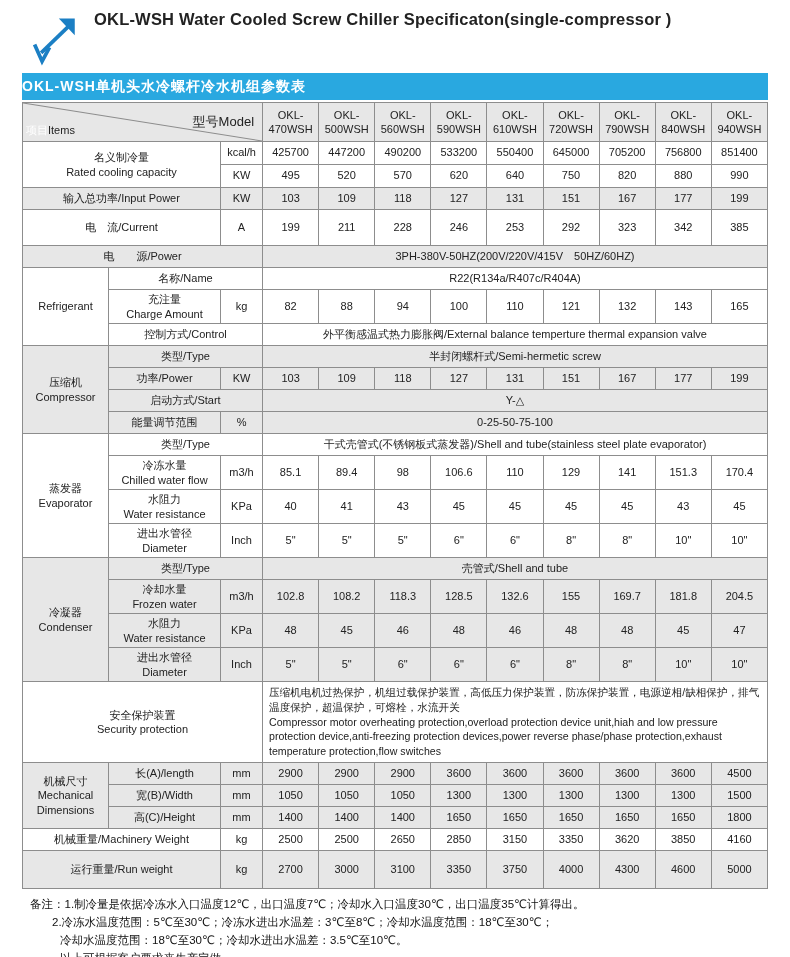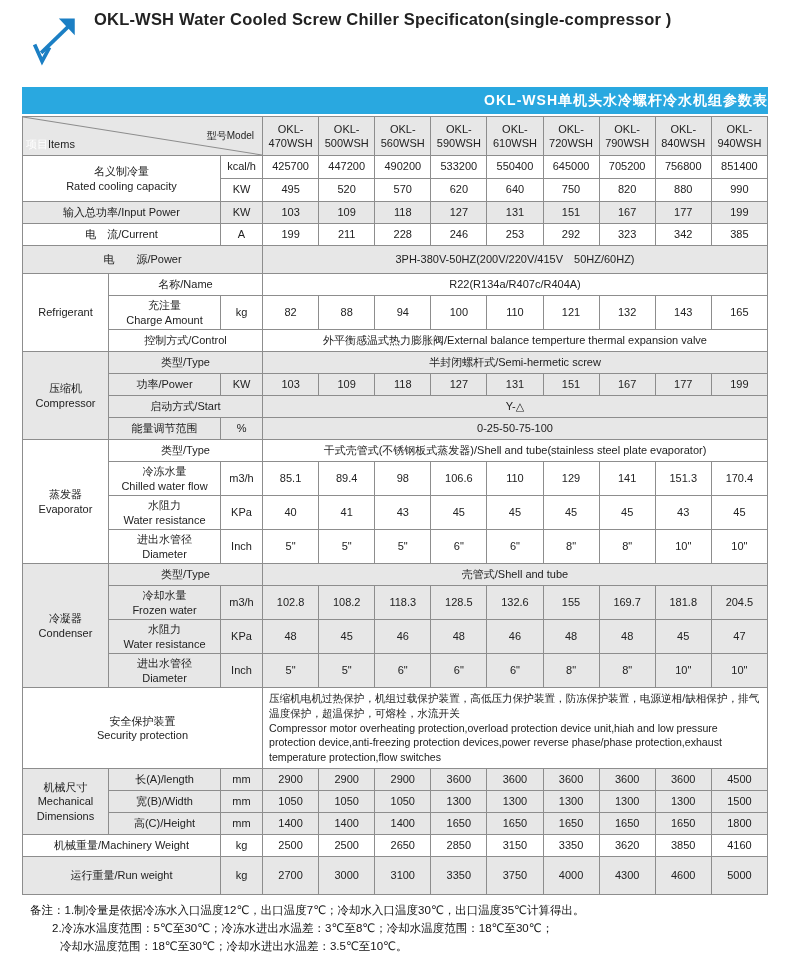--- a/index.html
+++ b/index.html
@@ -9,41 +9,41 @@
     -webkit-font-smoothing:antialiased;
   }
   
   .page-header{display:flex;align-items:flex-start;padding:8px 0 0 28px;}
   .logo{width:58px;height:56px;flex:0 0 auto;margin-top:2px;}
   .titles{margin-left:8px;}
   .title-zh{font-size:23px;font-weight:bold;letter-spacing:1px;margin:0;line-height:1.2;}
   .title-en{font-size:16.5px;font-weight:bold;margin:2px 0 0;line-height:1.2;letter-spacing:.2px;}
   
   .banner{
-    width:746px;margin:21px auto 0;background:var(--accent,#29a8e0);
-    color:#fff;text-align:right;font-size:14px;font-weight:bold;
+    width:746px;margin:7px auto 0;background:var(--accent,#29a8e0);
+    color:#fff;text-align:left;font-size:14px;font-weight:bold;
     height:27px;line-height:27px;letter-spacing:1px;
   }
   
   table.spec{
     width:746px;margin:2px auto 0;border-collapse:collapse;table-layout:fixed;
     font-size:11px;color:#222;
   }
   table.spec td{
     border:1px solid #8d8d8d;text-align:center;vertical-align:middle;
     padding:1px 2px;line-height:1.25;overflow:hidden;
   }
   col.c-section{width:86px;} col.c-label{width:112px;} col.c-unit{width:42px;}
   thead td{background:#e7e7e7;height:36px;}
   tr.shade td{background:#e7e7e7;}
   td.corner{position:relative;padding:0;}
   td.corner svg{position:absolute;inset:0;width:100%;height:100%;}
   .corner-items{position:absolute;left:3px;bottom:3px;font-size:11px;}
   .corner-items .zh{color:#fff;}
-  .corner-model{position:absolute;right:8px;top:50%;transform:translateY(-50%);font-size:10px;}
+  .corner-model{position:absolute;right:8px;top:50%;transform:translateY(-50%);font-size:13px;}
   td.model div{line-height:1.3;}
   td.spanval.left{text-align:left;padding:3px 6px;font-size:10.6px;line-height:1.4;}
   td.label div,td.section div{line-height:1.3;}
   
   .notes{margin:7px 0 0 22px;font-size:11.5px;line-height:1.55;color:#111;}
   .notes div:nth-child(1){padding-left:8px;}
   .notes div:nth-child(2){padding-left:30px;}
   .notes div:nth-child(3),.notes div:nth-child(4),.notes div:nth-child(5){padding-left:38px;}
 </style>
 </head>
@@ -169,38 +169,38 @@
         <td class="val">103</td>
         <td class="val">109</td>
         <td class="val">118</td>
         <td class="val">127</td>
         <td class="val">131</td>
         <td class="val">151</td>
         <td class="val">167</td>
         <td class="val">177</td>
         <td class="val">199</td>
       </tr>
-      <tr style="height: 22px;">
+      <tr style="height: 36px;">
         <td class="label" colspan="2">
           <div>电　流/Current</div>
         </td>
         <td class="unit">
           <div>A</div>
         </td>
         <td class="val">199</td>
         <td class="val">211</td>
         <td class="val">228</td>
         <td class="val">246</td>
         <td class="val">253</td>
         <td class="val">292</td>
         <td class="val">323</td>
         <td class="val">342</td>
         <td class="val">385</td>
       </tr>
-      <tr class="shade" style="height: 28px;">
+      <tr class="shade" style="height: 22px;">
         <td class="label" colspan="3">
           <div>电　　源/Power</div>
         </td>
         <td colspan="9" class="spanval">3PH-380V-50HZ(200V/220V/415V　50HZ/60HZ)</td>
       </tr>
       <tr style="height: 22px;">
         <td class="section" rowspan="3">
           <div>Refrigerant</div>
         </td>
         <td class="label" colspan="2">

